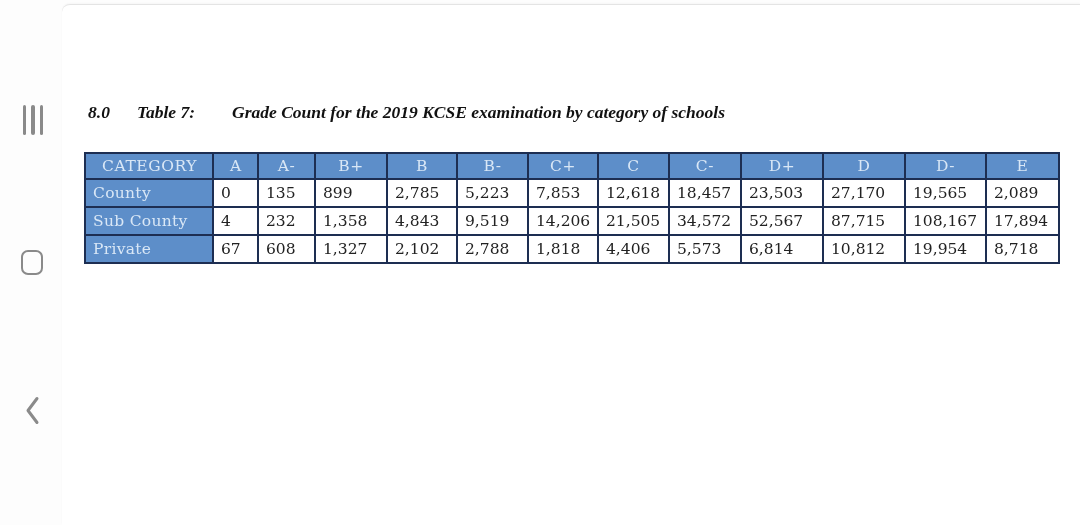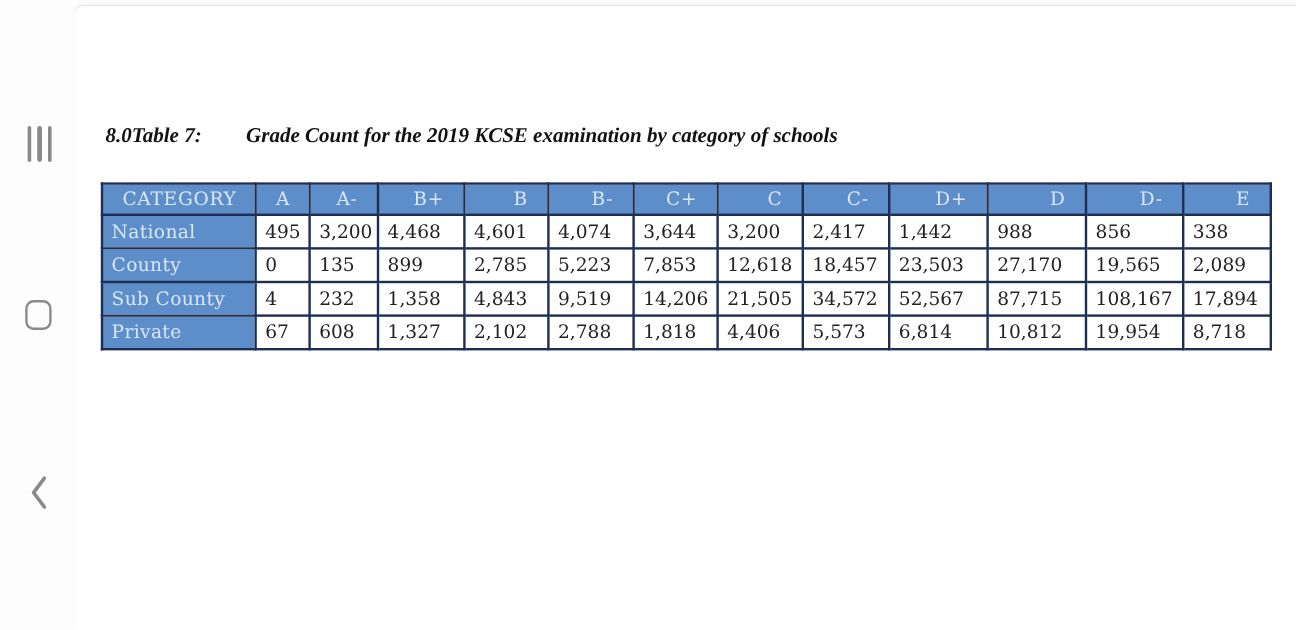--- a/index.html
+++ b/index.html
@@ -48,21 +48,21 @@
   }
 
   
   .doc-title {
     position: absolute; left: 88px; top: 102px;
     font-family: "Liberation Serif", serif;
     font-style: italic; font-weight: bold;
     font-size: 17.5px; color: #111;
     white-space: nowrap;
   }
-  .doc-title .sec   { }
+  .doc-title .sec   { margin-right: 27px; }
   .doc-title .label { margin-right: 37px; }
 
   
   table.grade-table {
     position: absolute; left: 84px; top: 152px;
     width: 974px;
     table-layout: fixed;
     border-collapse: collapse;
     font-family: "DejaVu Serif", serif;
     font-size: 15.5px;
@@ -72,21 +72,21 @@
     height: 26px;
     padding: 0 2px 0 7px;
     white-space: nowrap;
     overflow: hidden;
     font-weight: normal;
     vertical-align: middle;
   }
   .grade-table thead th {
     background: var(--header-bg, #5d8ec9);
     color: var(--header-text, #d9e7f6);
-    text-align: right;
+    text-align: center;
     letter-spacing: 0.6px;
     padding: 0 16px;
     height: 24px;
   }
   .grade-table tbody th.cat {
     background: var(--header-bg, #5d8ec9);
     color: var(--header-text, #d9e7f6);
     text-align: left;
     letter-spacing: 0.3px;
   }
@@ -147,35 +147,20 @@
         <th>C</th>
         <th>C-</th>
         <th>D+</th>
         <th>D</th>
         <th>D-</th>
         <th>E</th>
       </tr>
   </thead>
   <tbody>
       <tr>
-        <th class="cat">National</th>
-        <td>495</td>
-        <td>3,200</td>
-        <td>4,468</td>
-        <td>4,601</td>
-        <td>4,074</td>
-        <td>3,644</td>
-        <td>3,200</td>
-        <td>2,417</td>
-        <td>1,442</td>
-        <td>988</td>
-        <td>856</td>
-        <td>338</td>
-      </tr>
-      <tr>
         <th class="cat">County</th>
         <td>0</td>
         <td>135</td>
         <td>899</td>
         <td>2,785</td>
         <td>5,223</td>
         <td>7,853</td>
         <td>12,618</td>
         <td>18,457</td>
         <td>23,503</td>

